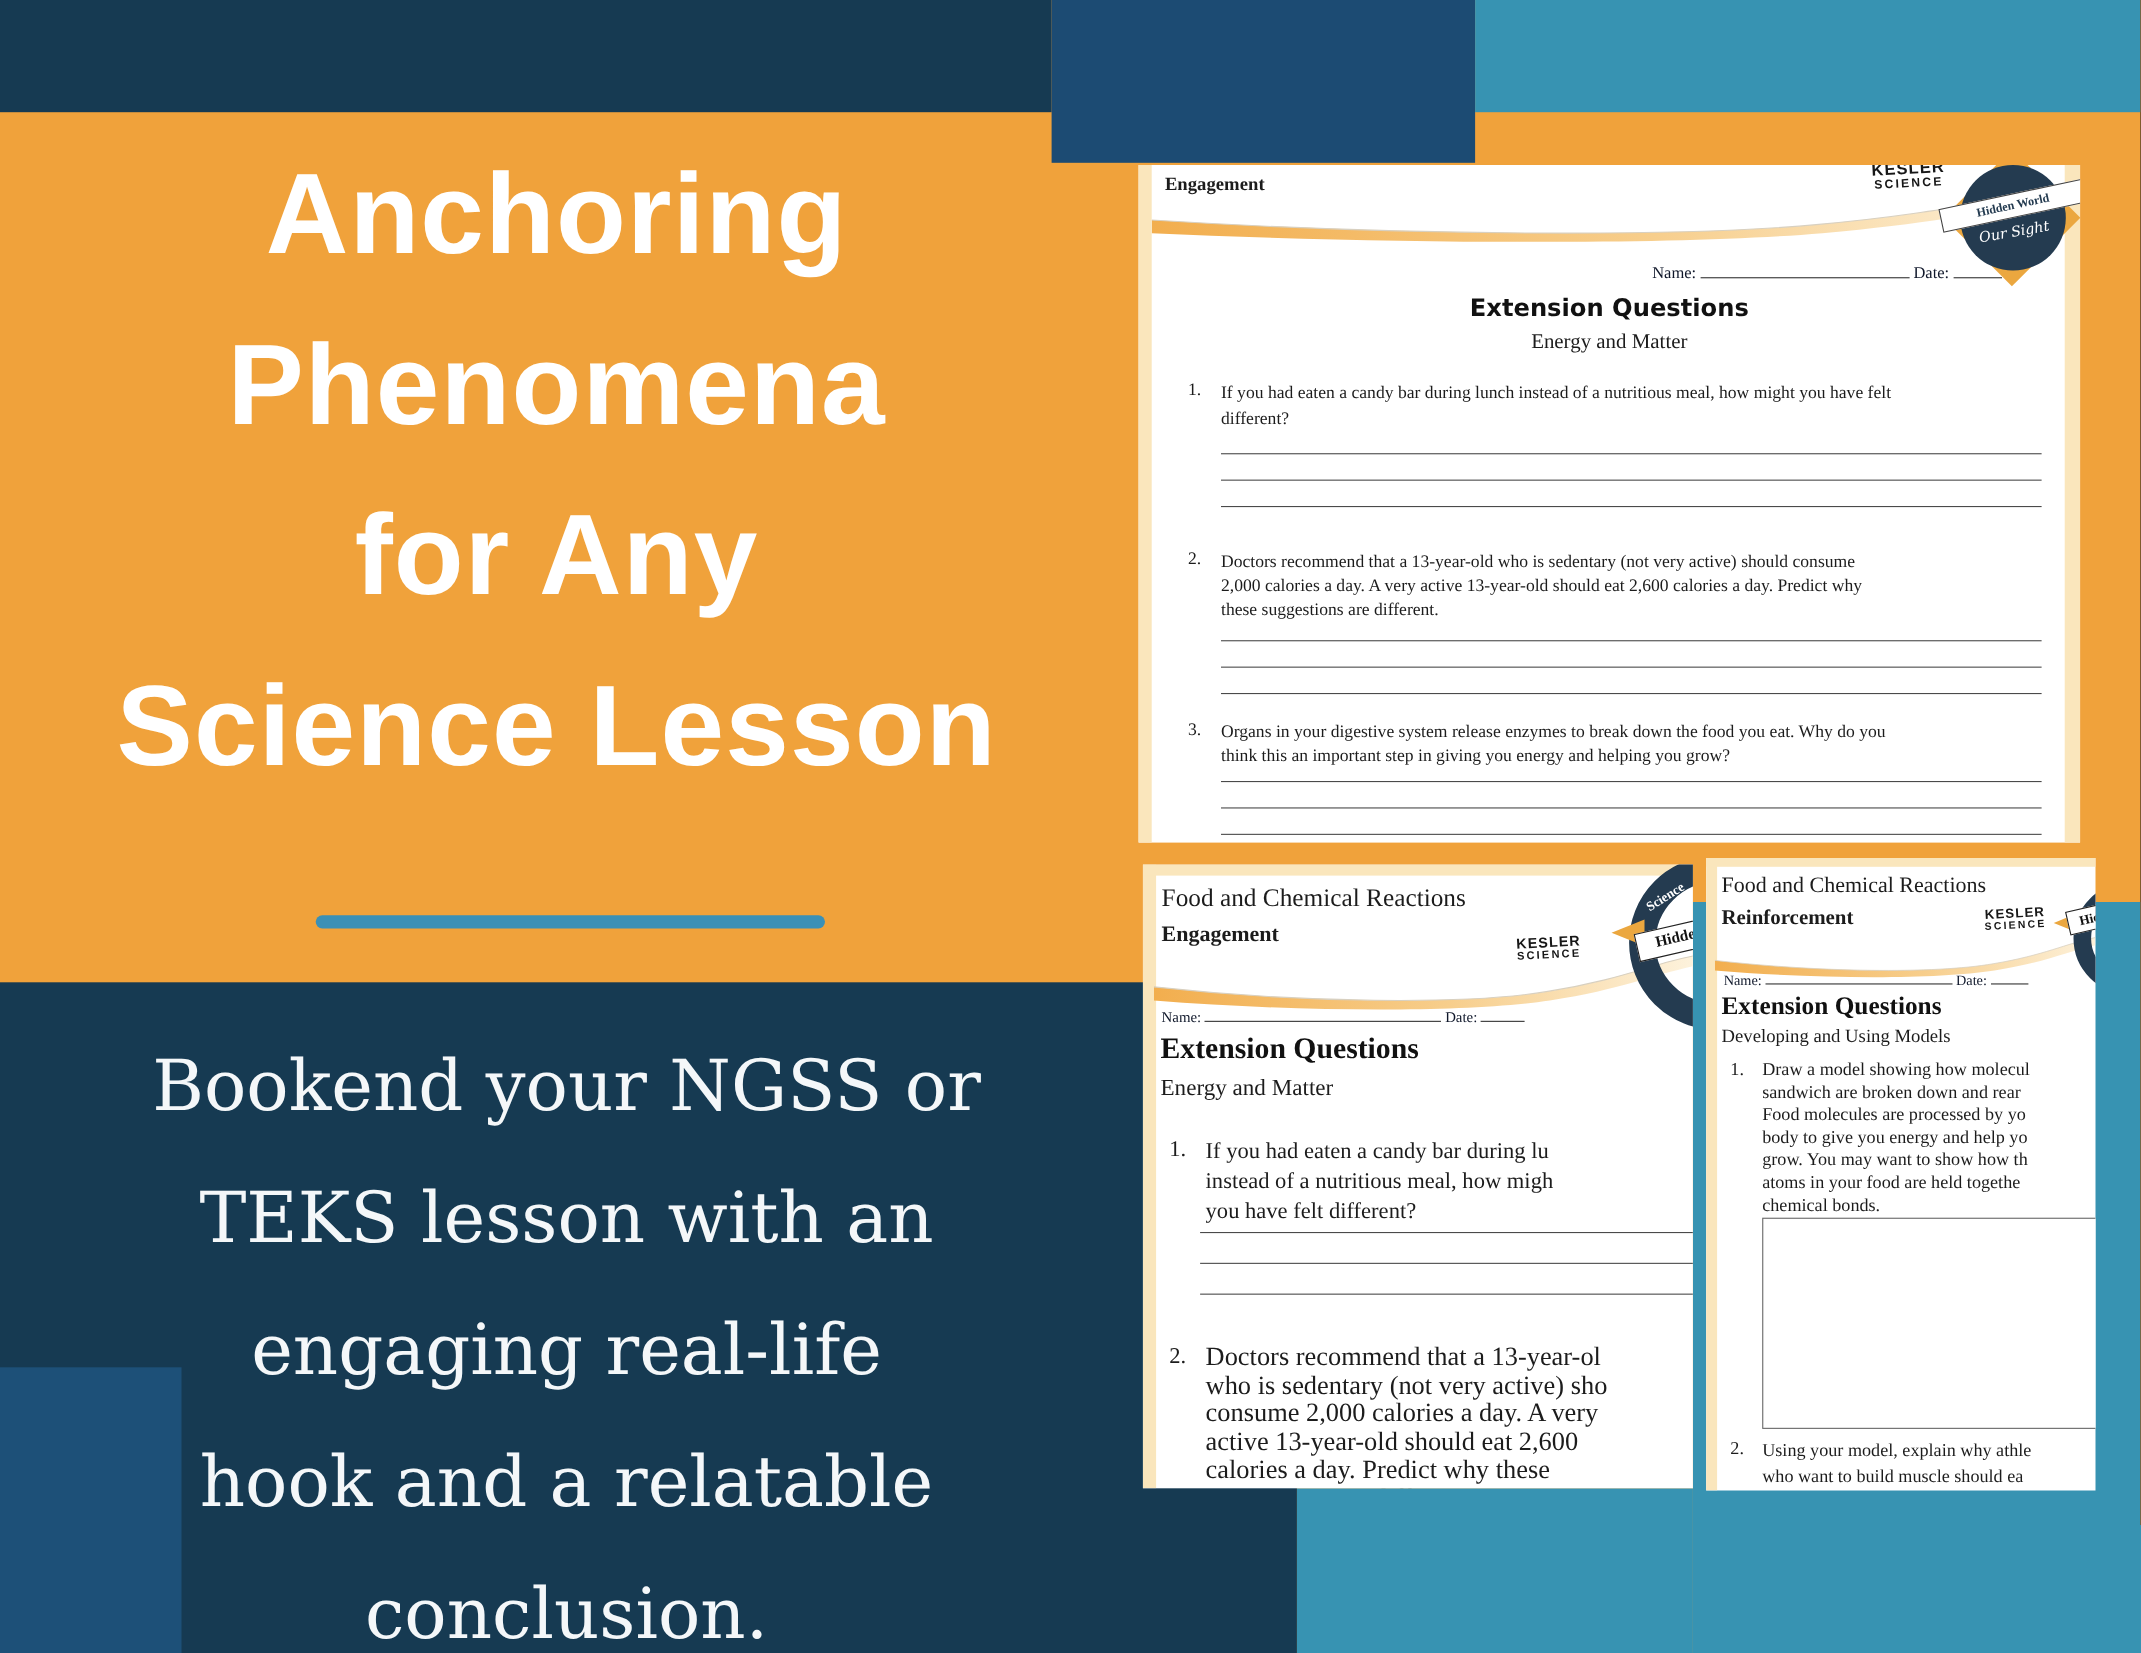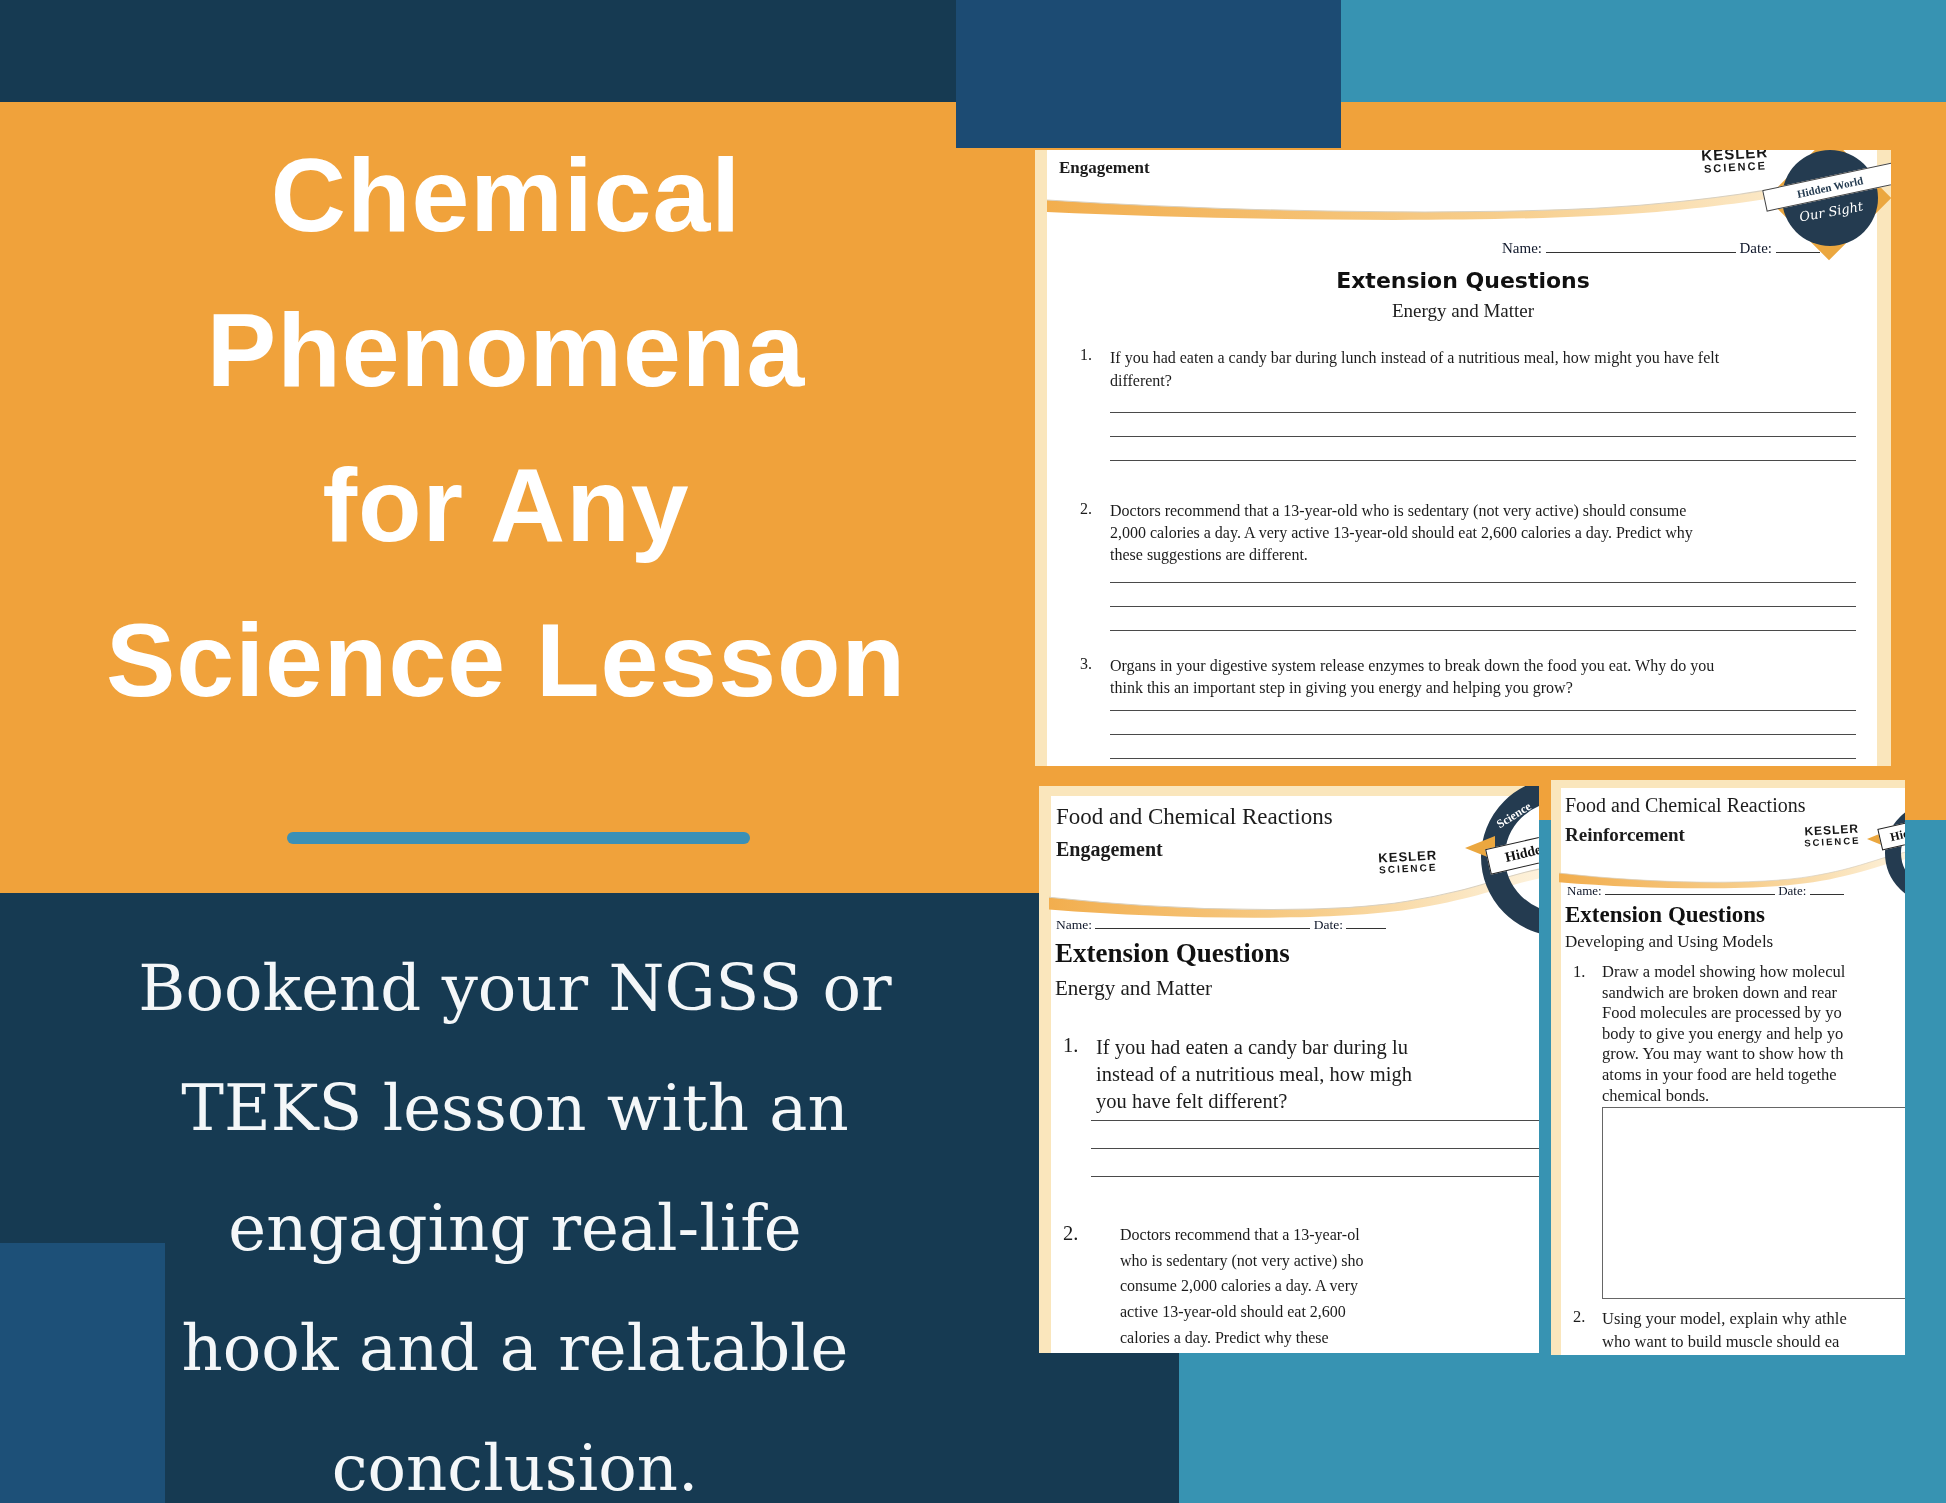--- a/index.html
+++ b/index.html
@@ -54,21 +54,21 @@
 
   <div class="blk" style="left:0;top:0;width:956px;height:102px;background:#163A52;"></div>
   <div class="blk" style="left:956px;top:0;width:385px;height:148px;background:#1C4B73;"></div>
   <div class="blk" style="left:1341px;top:0;width:605px;height:102px;background:#3793B2;"></div>
   <div class="blk" style="left:1539px;top:820px;width:407px;height:683px;background:#3793B2;"></div>
   <div class="blk" style="left:1179px;top:1353px;width:360px;height:150px;background:#3793B2;"></div>
   <div class="blk" style="left:0;top:893px;width:1179px;height:610px;background:#163A52;"></div>
   <div class="blk" style="left:0;top:1243px;width:165px;height:260px;background:#1D5078;"></div>
 
   <div class="hero-title">
-    <div>Chemical</div>
+    <div>Anchoring</div>
     <div>Phenomena</div>
     <div>for Any</div>
     <div>Science Lesson</div>
   </div>
   <div class="hero-divider"></div>
   <div class="hero-body">
     <div>Bookend your NGSS or</div>
     <div>TEKS lesson with an</div>
     <div>engaging real-life</div>
     <div>hook and a relatable</div>
@@ -188,21 +188,21 @@
     <div class="abs wsfont qlines" style="left:57px;top:248px;font-size:20.5px;line-height:27px;">
       <div>If you had eaten a candy bar during lu</div>
       <div>instead of a nutritious meal, how migh</div>
       <div>you have felt different?</div>
     </div>
     <div class="ansline" style="left:52px;top:334px;width:448px;"></div>
     <div class="ansline" style="left:52px;top:362px;width:448px;"></div>
     <div class="ansline" style="left:52px;top:390px;width:448px;"></div>
 
     <div class="abs wsfont qnum" style="left:24px;top:436px;font-size:20.5px;">2.</div>
-    <div class="abs wsfont qlines" style="left:57px;top:436px;font-size:16px;line-height:25.7px;margin-left:24px;">
+    <div class="abs wsfont qlines" style="left:57px;top:436px;font-size:24px;line-height:25.7px;">
       <div>Doctors recommend that a 13-year-ol</div>
       <div>who is sedentary (not very active) sho</div>
       <div>consume 2,000 calories a day. A very</div>
       <div>active 13-year-old should eat 2,600</div>
       <div>calories a day. Predict why these</div>
       <div>suggestions are different.</div>
     </div>
   </div>
 
   <div class="ws" style="left:1551px;top:780px;width:354px;height:575px;">

